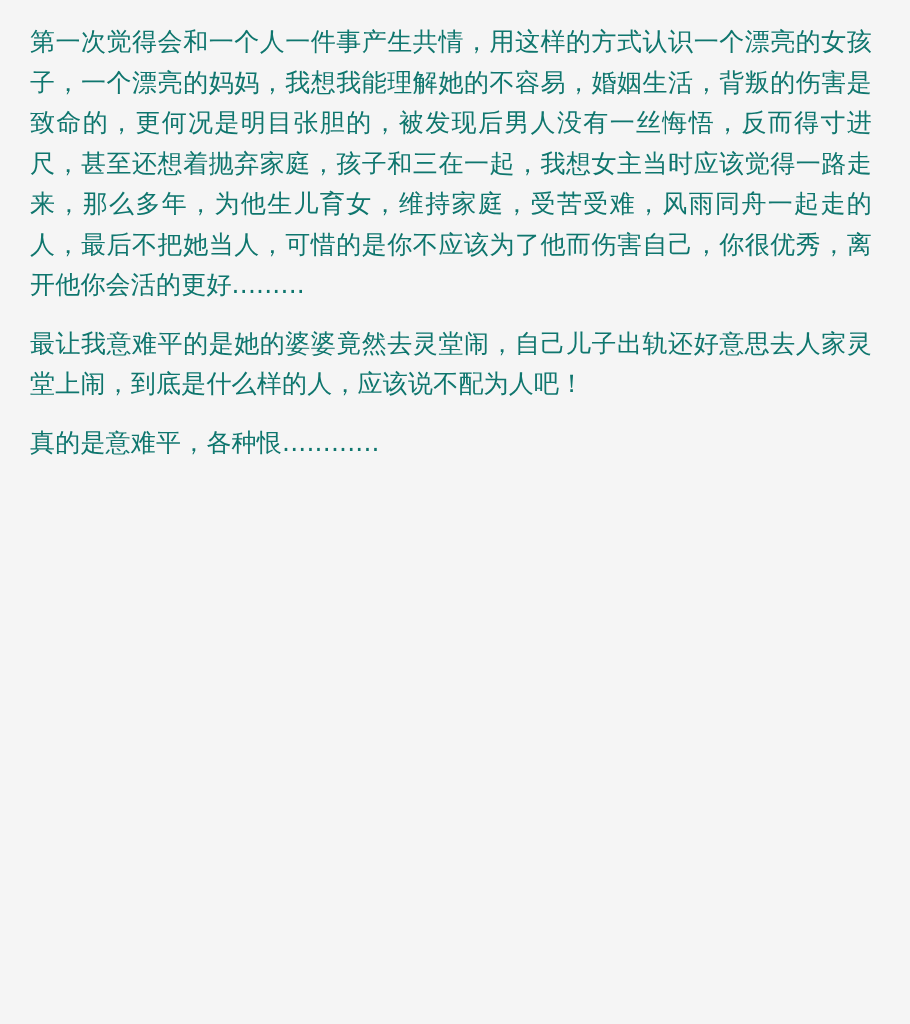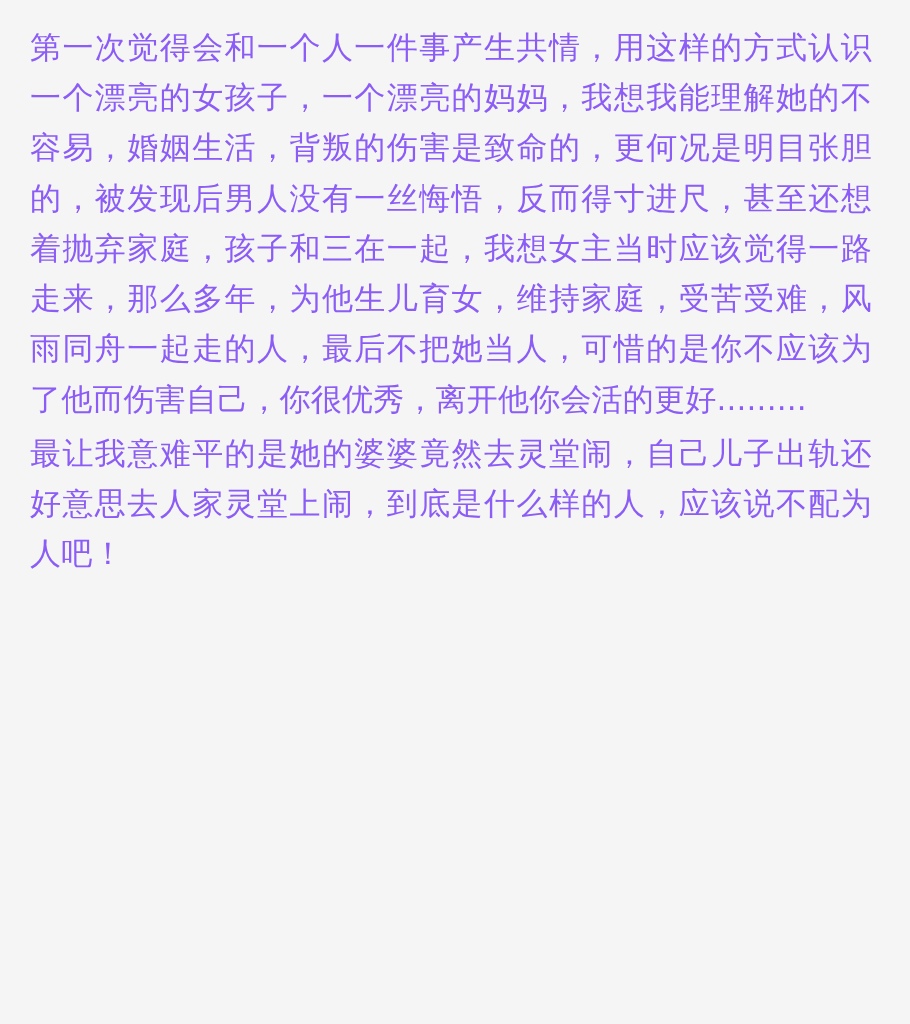--- a/index.html
+++ b/index.html
@@ -14,37 +14,38 @@
     font-family: "DejaVu Sans", "Liberation Sans", sans-serif;
   }
   .page {
     box-sizing: border-box;
     width: 910px;
     height: 1024px;
     background: #f5f5f5;
     padding: 22px 38px 0 30px;
   }
   .text-body {
-    color: #8b5cf6;
-    font-size: 31px;
+    color: #0f766e;
+    font-size: 25px;
     line-height: 1.62;
     letter-spacing: 0.2px;
     text-align: justify;
     text-justify: inter-ideograph;
   }
   .para {
     margin: 0 0 0 0;
     white-space: pre-wrap;
     word-break: break-all;
   }
   .para + .para {
-    margin-top: 4px;
+    margin-top: 18px;
   }
 </style>
 </head>
 <body>
 
 <div class="page">
   <div class="text-body">
     <p class="para">第一次觉得会和一个人一件事产生共情，用这样的方式认识一个漂亮的女孩子，一个漂亮的妈妈，我想我能理解她的不容易，婚姻生活，背叛的伤害是致命的，更何况是明目张胆的，被发现后男人没有一丝悔悟，反而得寸进尺，甚至还想着抛弃家庭，孩子和三在一起，我想女主当时应该觉得一路走来，那么多年，为他生儿育女，维持家庭，受苦受难，风雨同舟一起走的人，最后不把她当人，可惜的是你不应该为了他而伤害自己，你很优秀，离开他你会活的更好.........</p>
     <p class="para">最让我意难平的是她的婆婆竟然去灵堂闹，自己儿子出轨还好意思去人家灵堂上闹，到底是什么样的人，应该说不配为人吧！</p>
+    <p class="para">真的是意难平，各种恨............</p>
   </div>
 </div>
 
 </body></html>

